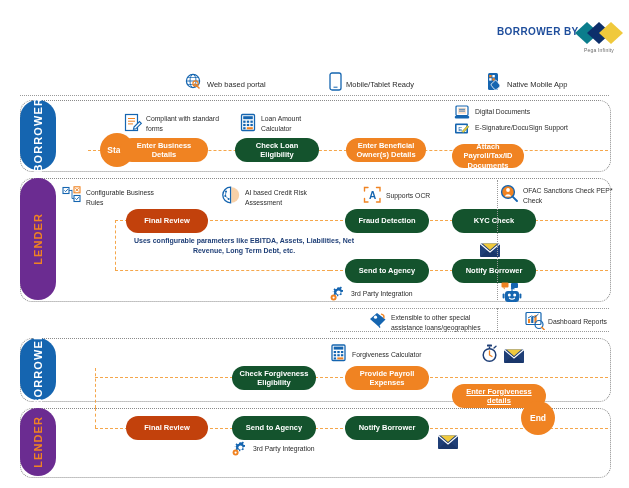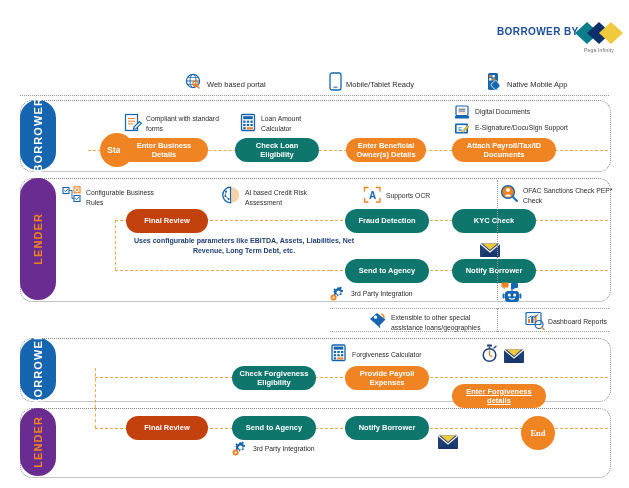--- a/index.html
+++ b/index.html
@@ -29,21 +29,21 @@
   .tab-borrower span{color:#ffffff;}
   .tab-lender{background:#6b2c91;}
   .tab-lender span{color:#f08322;}
 
   
   .pill{position:absolute;height:24px;border-radius:12px;display:flex;
         align-items:center;justify-content:center;text-align:center;
         font-size:7.5px;font-weight:bold;color:#fff;line-height:1.25;
         padding:0 4px;box-sizing:border-box;}
   .pill.orange{background:#f08322;}
-  .pill.blue{background:#0f766e;}
+  .pill.blue{background:#14532d;}
   .pill.green{background:#c2410c;}
   .circle{position:absolute;width:34px;height:34px;border-radius:50%;
           background:#f08322;display:flex;align-items:center;justify-content:center;
           font-size:8.5px;font-weight:bold;color:#fff;margin-left:41px;}
 
   
   .dash-h{position:absolute;height:0;border-top:1.5px dashed #f5a64a;}
   .dash-v{position:absolute;width:0;border-left:1.5px dashed #f5a64a;}
 
   
@@ -111,21 +111,21 @@
   <div class="lane-tab tab-borrower" style="left:20px;top:100px;height:70px;">
     <span>BORROWER</span>
   </div>
 
   <div class="dash-h" style="left:88px;top:150px;width:520px;"></div>
 
   <div class="circle" style="left:59px;top:133px;">Start</div>
   <div class="pill orange" style="left:120px;top:138px;width:88px;">Enter Business Details</div>
   <div class="pill blue" style="left:235px;top:138px;width:84px;">Check Loan Eligibility</div>
   <div class="pill orange" style="left:346px;top:138px;width:80px;">Enter Beneficial Owner(s) Details</div>
-  <div class="pill orange" style="left:452px;top:138px;width:104px;">Attach Payroll/Tax/ID Documents</div>
+  <div class="pill orange" style="left:452px;top:144px;width:72px;">Attach Payroll/Tax/ID Documents</div>
 
   <div class="ico" style="left:124px;top:113px;">
     <svg width="18" height="20" viewBox="0 0 18 20">
       <rect x="1.5" y="1.5" width="12" height="16" fill="#ffffff" stroke="#1565b0" stroke-width="1.2"></rect>
       <line x1="4" y1="5.5" x2="11" y2="5.5" stroke="#f08322" stroke-width="1"></line>
       <line x1="4" y1="8.2" x2="11" y2="8.2" stroke="#f08322" stroke-width="1"></line>
       <line x1="4" y1="10.9" x2="9" y2="10.9" stroke="#f08322" stroke-width="1"></line>
       <path d="M10 14 l5.5-5.5 1.8 1.8 -5.5 5.5 -2.3 .5 z" fill="#ffffff" stroke="#1565b0" stroke-width="1.1"></path>
     </svg>
   </div>
@@ -347,21 +347,21 @@
   <div class="lane-tab tab-lender" style="left:20px;top:408px;height:68px;">
     <span>LENDER</span>
   </div>
 
   <div class="dash-h" style="left:95px;top:428px;width:513px;"></div>
   <div class="dash-v" style="left:95px;top:408px;height:20px;"></div>
 
   <div class="pill green" style="left:126px;top:416px;width:82px;">Final Review</div>
   <div class="pill blue" style="left:232px;top:416px;width:84px;">Send to Agency</div>
   <div class="pill blue" style="left:345px;top:416px;width:84px;">Notify Borrower</div>
-  <div class="circle" style="left:480px;top:416px;font-family:Liberation Serif, serif;">End</div>
+  <div class="circle" style="left:480px;top:401px;">End</div>
 
   <div class="ico" style="left:232px;top:440px;">
     <svg width="17" height="17" viewBox="0 0 17 17">
       <path d="M8.5 2 l1.3 .4 1-.9 1.1 1.1 -.8 1.1 .5 1.2 1.4 .2 v1.6 l-1.4 .2 -.5 1.2 .8 1.1 -1.1 1.1 -1-.9 -1.3 .4 -.3 1.4 H7.2 l-.3-1.4 -1.3-.4 -1 .9 -1.1-1.1 .8-1.1 -.5-1.2 -1.4-.2 V6.9 l1.4-.2 .5-1.2 -.8-1.1 1.1-1.1 1 .9 1.3-.4 .3-1.4 h1.3 z" fill="#1565b0"></path>
       <circle cx="8.5" cy="7.6" r="2.1" fill="#ffffff"></circle>
       <circle cx="3.6" cy="12.6" r="3" fill="#f08322"></circle>
       <circle cx="3.6" cy="12.6" r="1.1" fill="#ffffff"></circle>
     </svg>
   </div>
   <div class="note" style="left:253px;top:444px;">3rd Party Integration</div>

